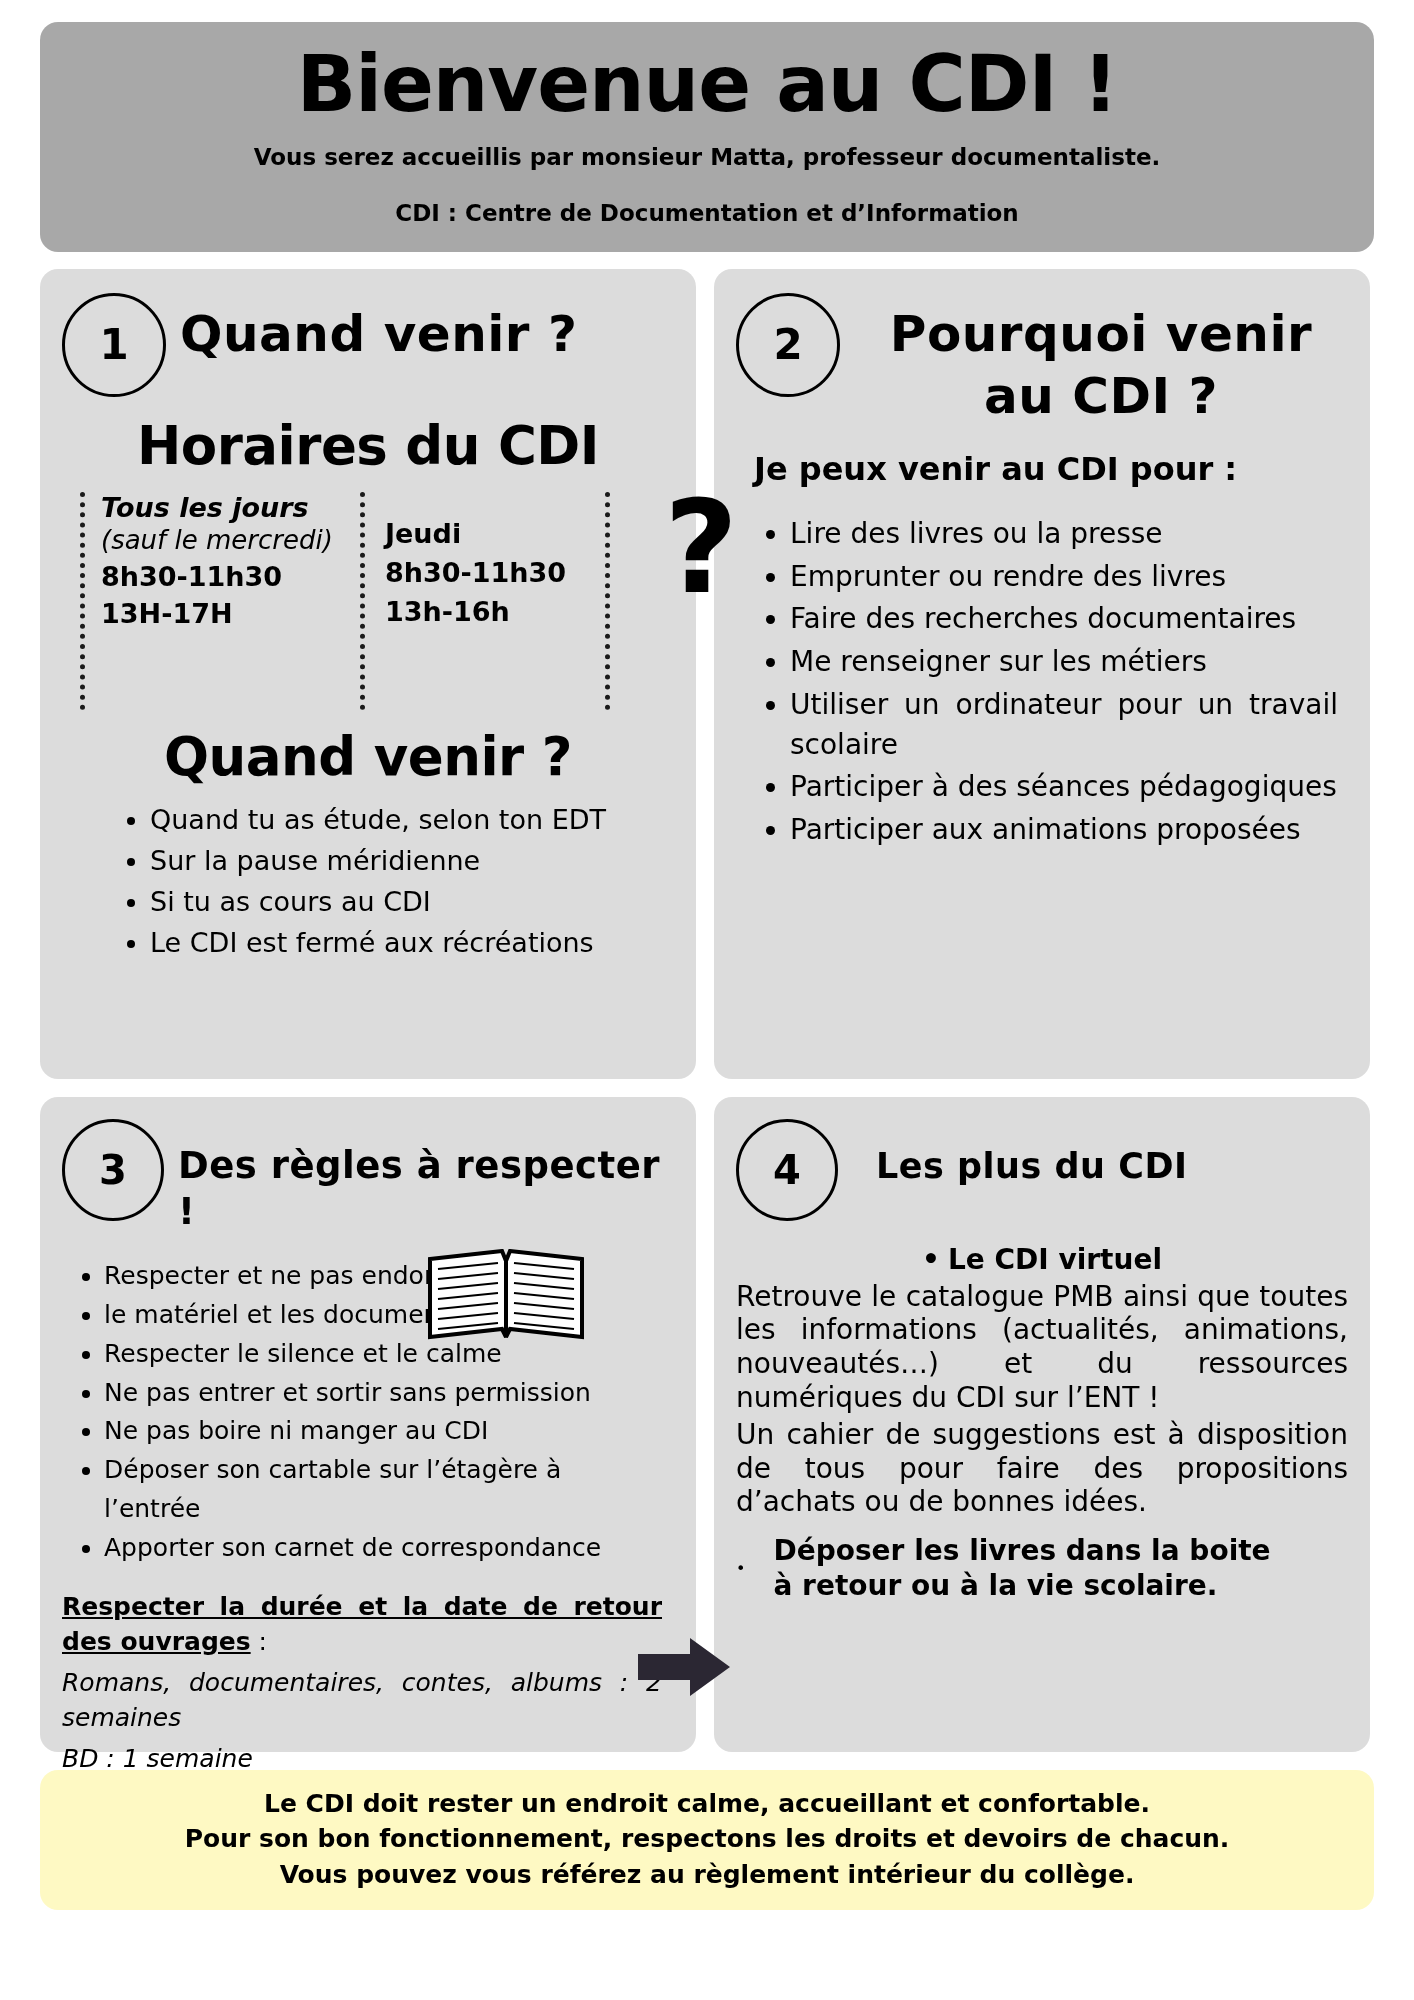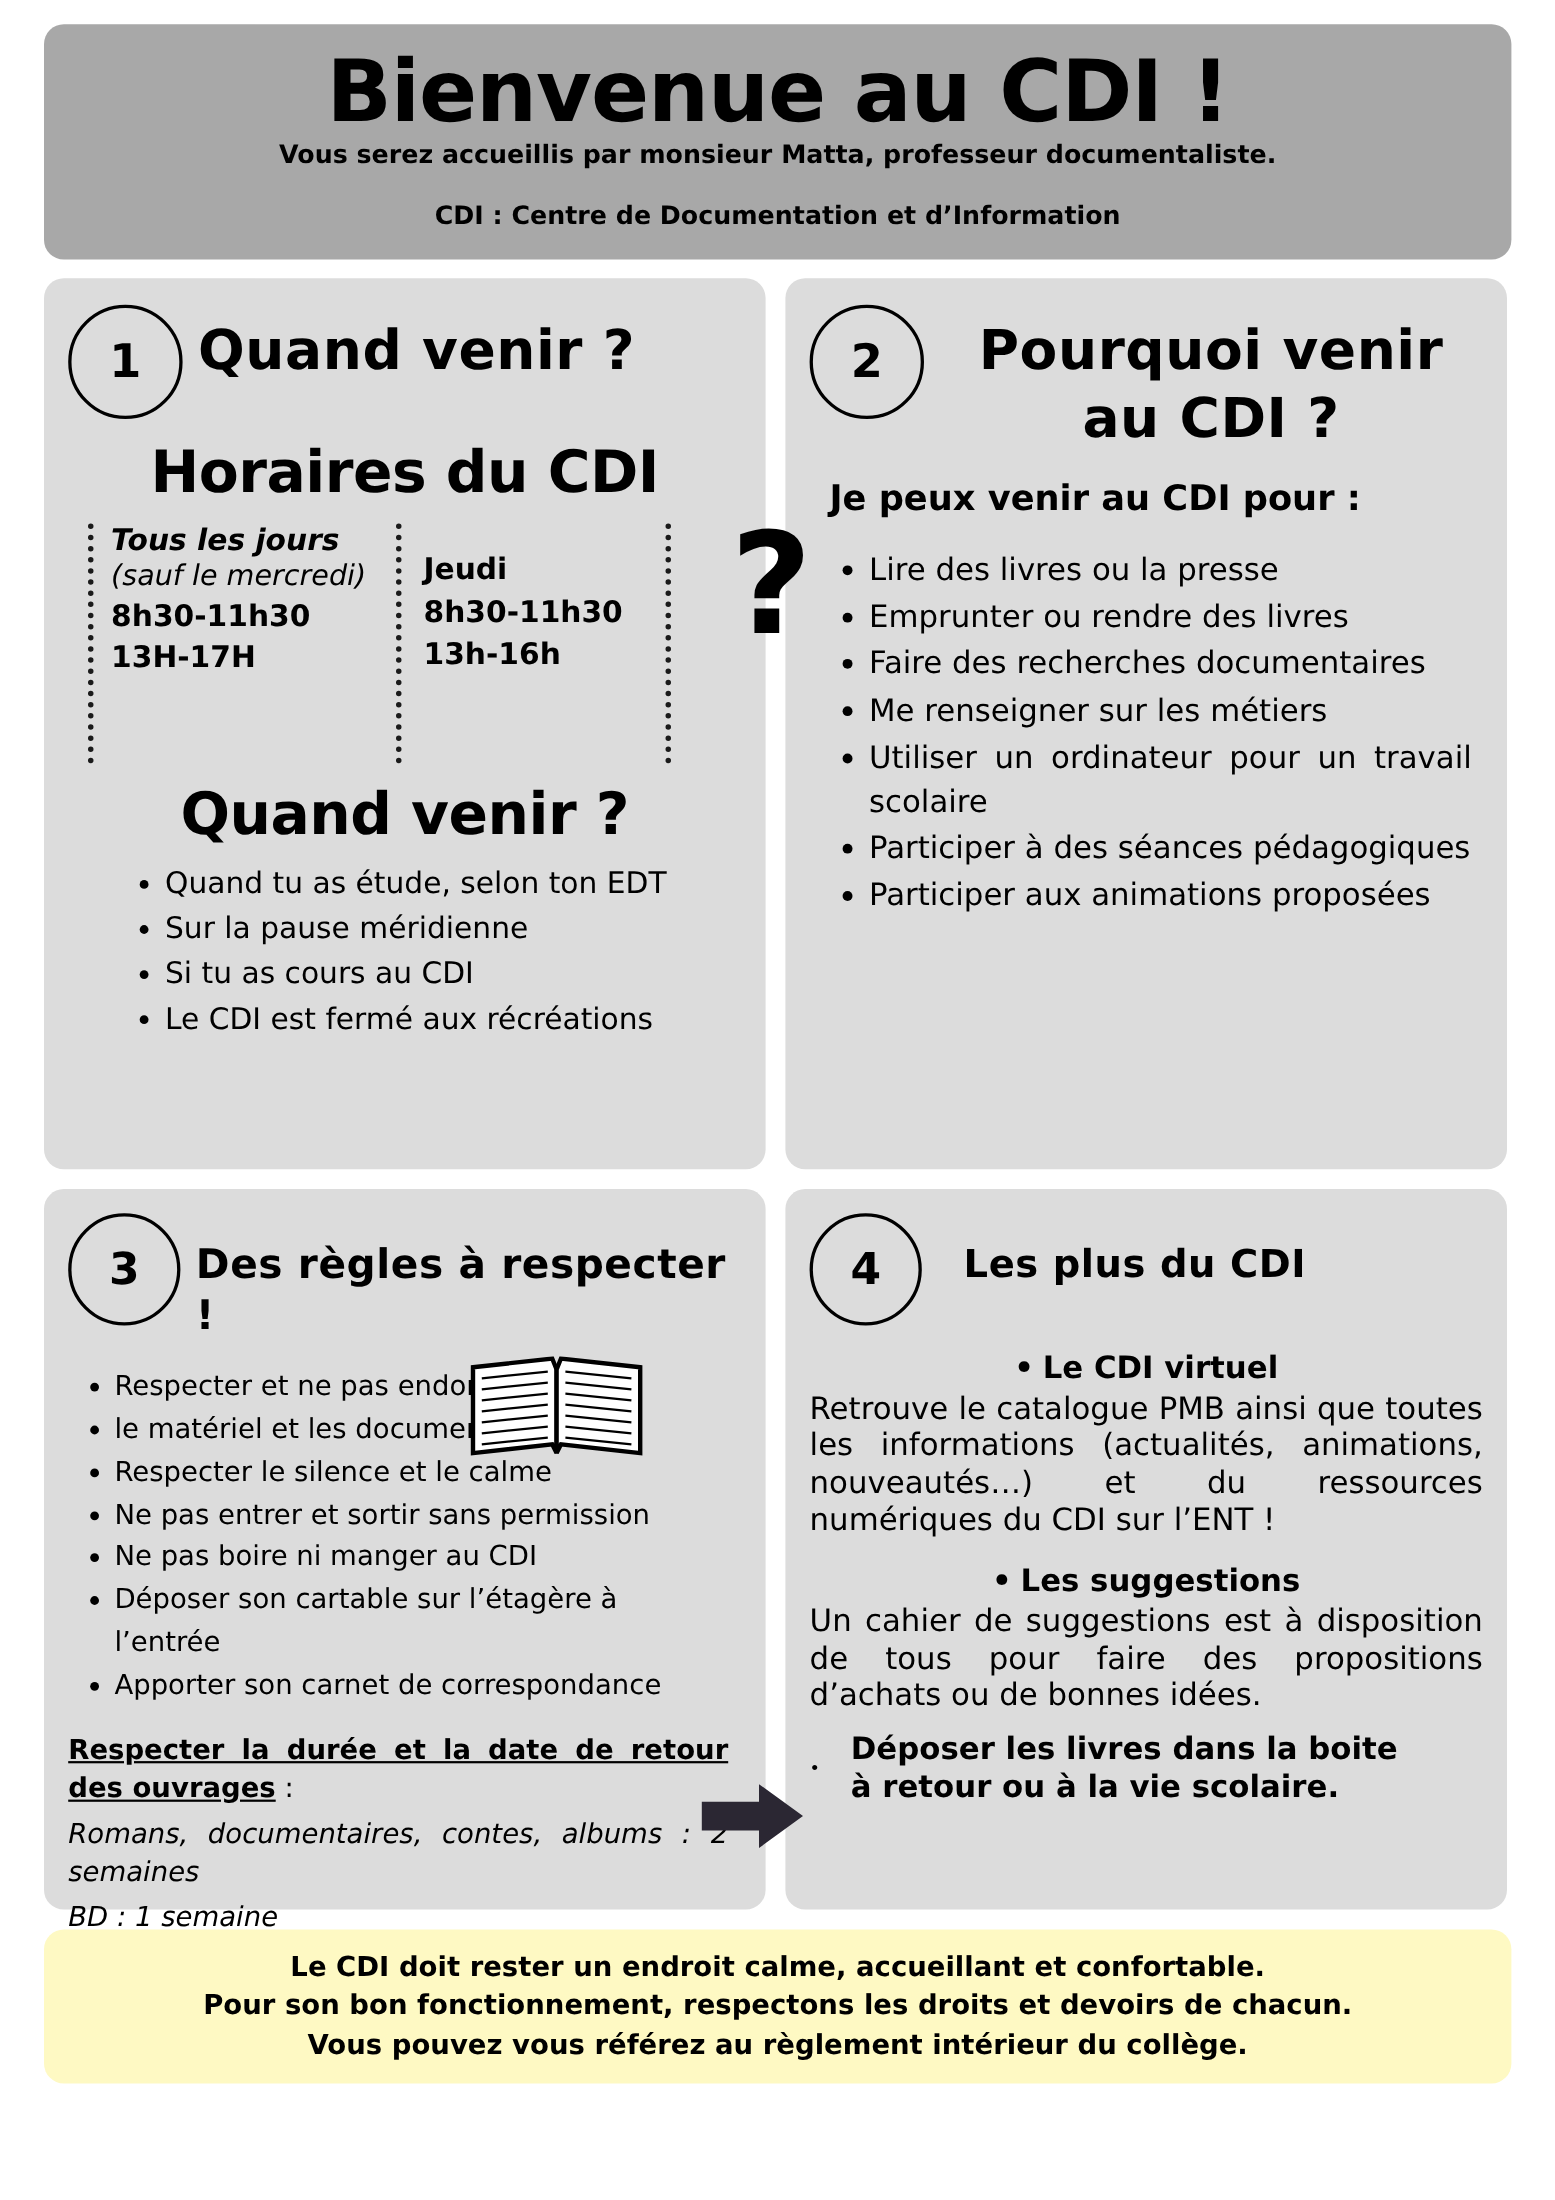--- a/index.html
+++ b/index.html
@@ -31,21 +31,21 @@
   }
   .header h1 {
     margin: 0;
     font-size: 78px;
     font-weight: bold;
     letter-spacing: -1px;
     line-height: 1.05;
     font-family: "DejaVu Sans", sans-serif;
   }
   .header .sub1 {
-    margin-top: 2px;
+    margin-top: 18px;
     font-size: 23px;
     font-weight: bold;
   }
   .header .sub2 {
     margin-top: 30px;
     font-size: 23px;
     font-weight: bold;
   }
 
   
@@ -420,23 +420,20 @@
       <div class="card-head">
         <div class="num-circle small">4</div>
         <div class="card-title small c4">Les plus du CDI</div>
       </div>
 
       <div class="c4-sub">
         <span class="bullet">•</span><span>Le CDI virtuel</span>
       </div>
       <div class="c4-para">Retrouve le catalogue PMB ainsi que toutes les informations (actualités, animations, nouveautés…) et du ressources numériques du CDI sur l’ENT !</div>
 
-      <div class="c4-sub">
-        <span class="bullet">•</span><span>Les suggestions</span>
-      </div>
       <div class="c4-para">Un cahier de suggestions est à disposition de tous pour faire des propositions d’achats ou de bonnes idées.</div>
 
       <div class="c4-final">
         <svg class="arrow" viewBox="0 0 96 62">
           <path d="M2 18 L54 18 L54 2 L94 31 L54 60 L54 44 L2 44 Z" fill="#2b2733"></path>
         </svg>
         <span class="bullet">•</span>
         <div class="txt">
           <div>Déposer les livres dans la boite</div>
           <div>à retour ou à la vie scolaire.</div>

